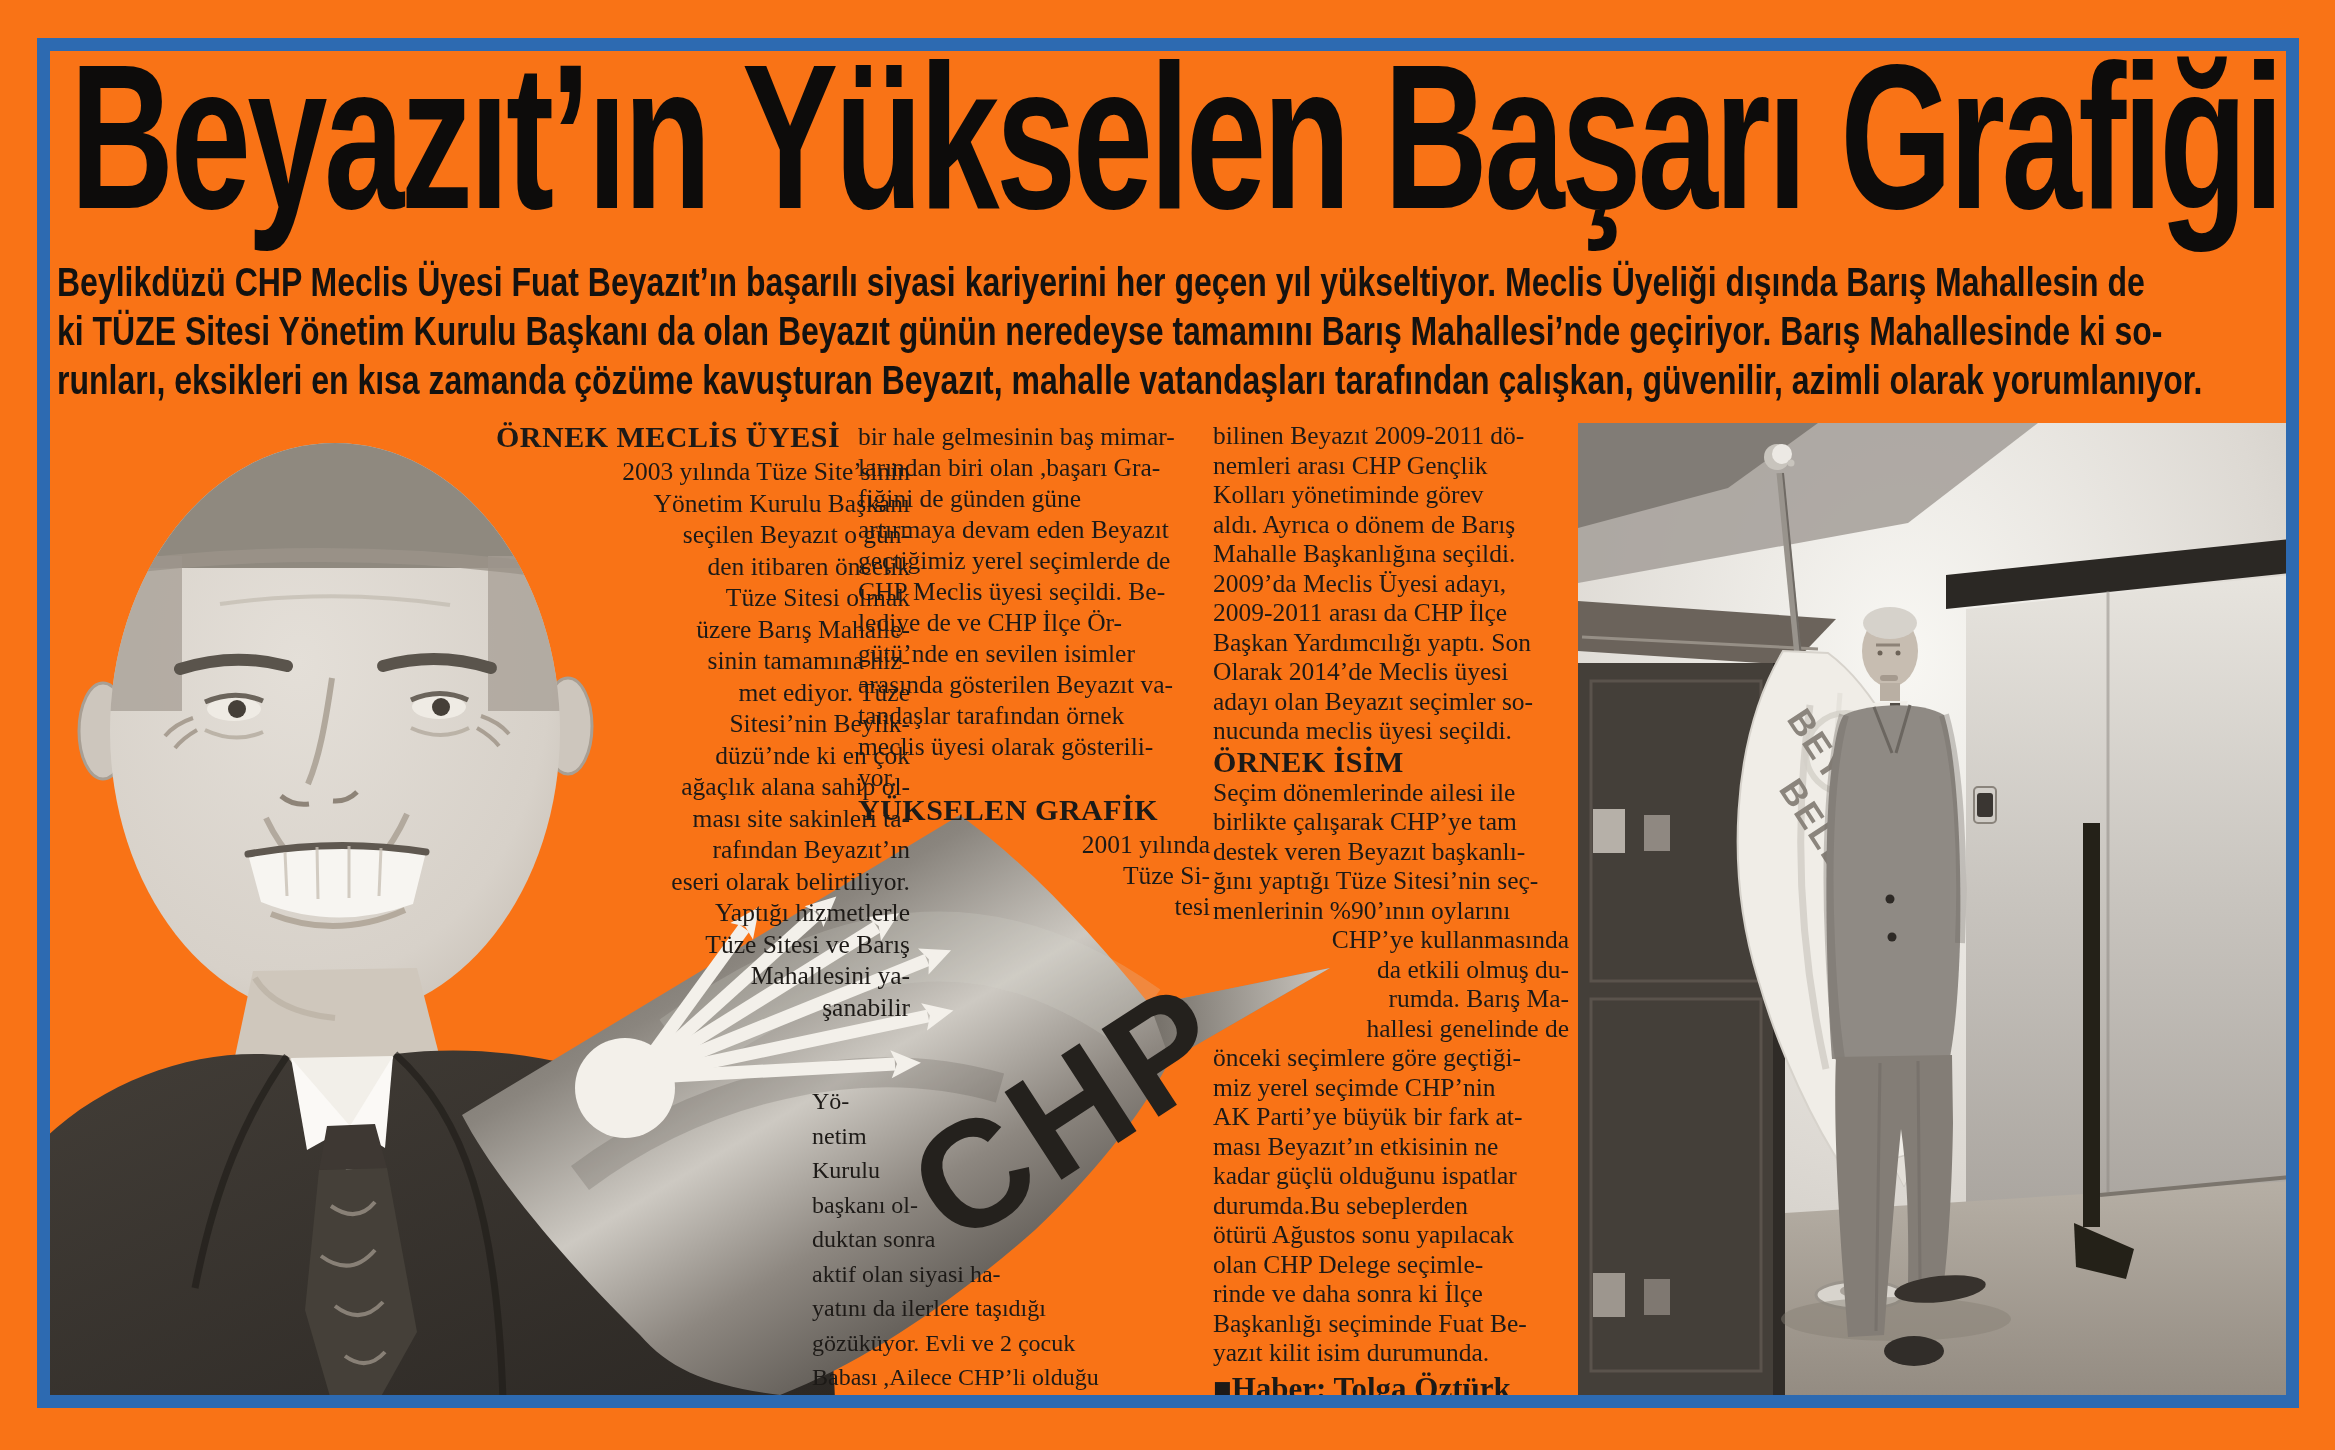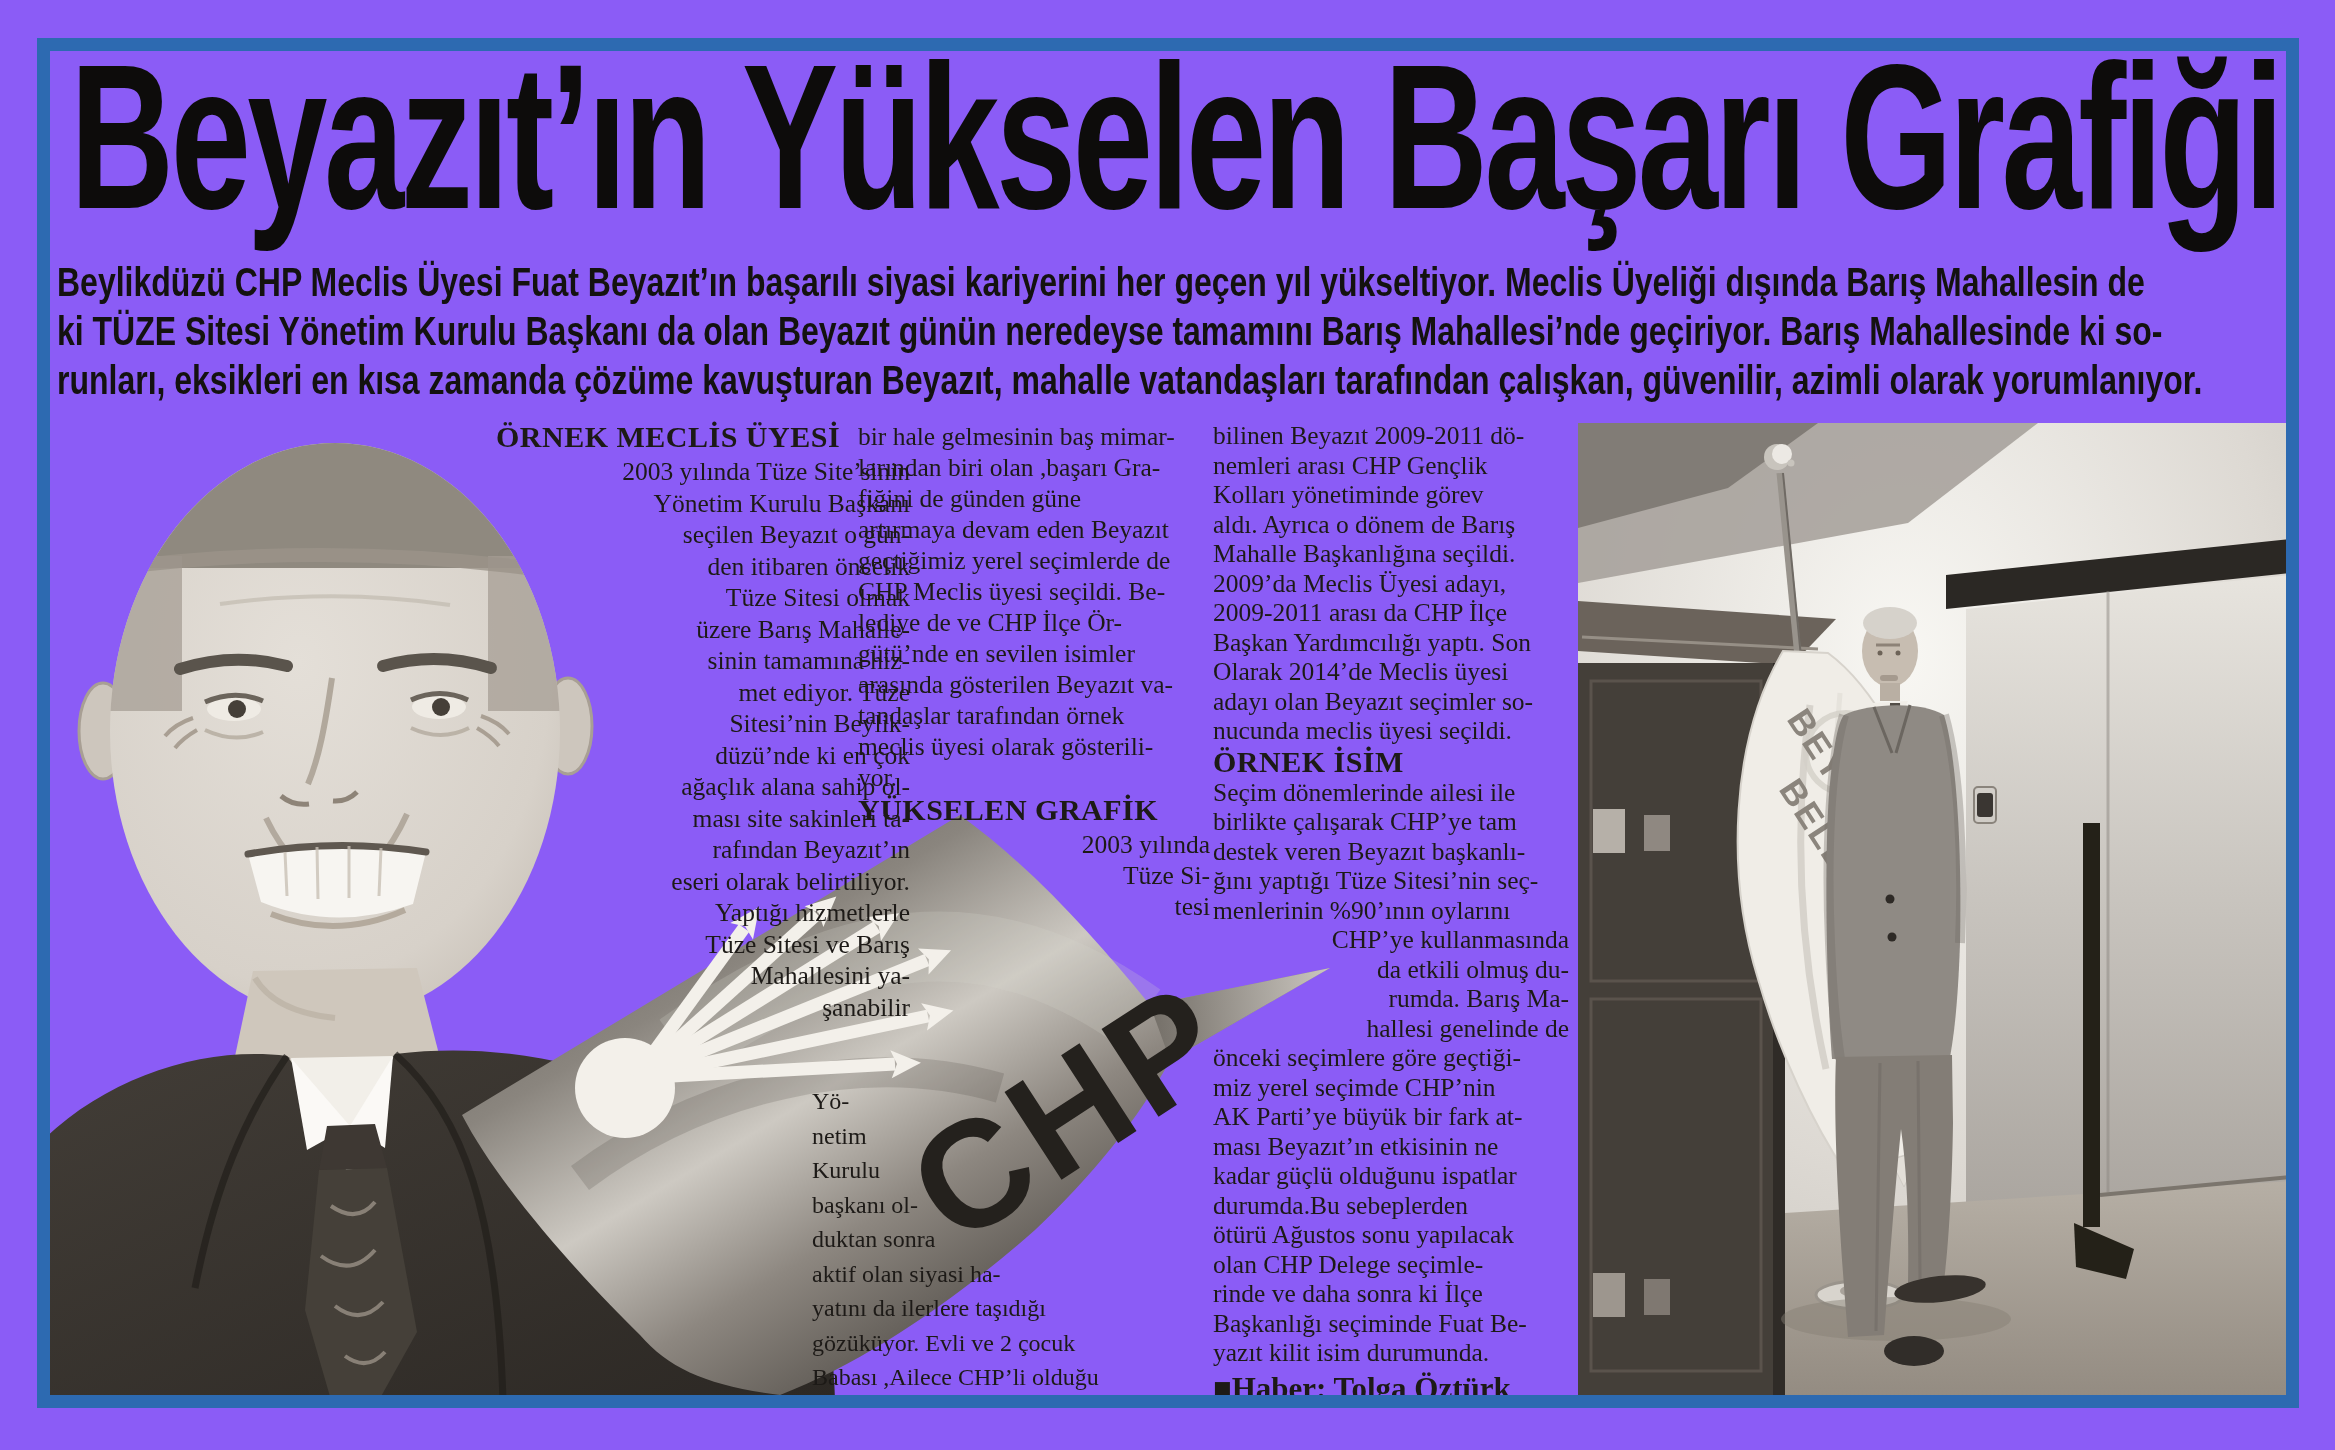--- a/index.html
+++ b/index.html
@@ -1,16 +1,16 @@
 <!DOCTYPE html>
 <html><head>
 <meta charset="utf-8">
 <style>
   html,body{margin:0;padding:0;background:#e8e8e8;}
-  .page{position:relative;width:2335px;height:1450px;background:#8b5cf6;overflow:hidden;
+  .page{position:relative;width:2335px;height:1450px;background:#f97316;overflow:hidden;
         font-family:"Liberation Serif",serif;color:#1d1a17;}
   .frame{position:absolute;left:37px;top:38px;width:2262px;height:1370px;
          border:13px solid #2d6ab1;box-sizing:border-box;pointer-events:none;z-index:5;}
   .hl{position:absolute;left:70px;top:28px;margin:0;white-space:pre;color:#0d0c0b;
       font-family:"Liberation Sans",sans-serif;font-weight:bold;font-size:206px;line-height:1.06;
       letter-spacing:-5px;transform:scaleX(.70);transform-origin:0 0;width:3400px;}
   .lead{position:absolute;left:57px;top:258px;margin:0;white-space:pre;color:#141210;
         font-family:"Liberation Sans",sans-serif;font-weight:bold;font-size:41px;line-height:49px;
         transform:scaleX(.78);transform-origin:0 0;width:3000px;}
   .col{position:absolute;top:421px;font-size:25.5px;z-index:3;}
@@ -185,21 +185,21 @@
 artırmaya devam eden Beyazıt
 geçtiğimiz yerel seçimlerde de
 CHP Meclis üyesi seçildi. Be-
 lediye de ve CHP İlçe Ör-
 gütü’nde en sevilen isimler
 arasında gösterilen Beyazıt va-
 tandaşlar tarafından örnek
 meclis üyesi olarak gösterili-
 yor.</p>
     <h3>YÜKSELEN GRAFİK</h3>
-    <p class="ra">2003 yılında
+    <p class="ra">2001 yılında
 Tüze Si-
 tesi</p>
   </div>
   <p class="col2tail">Yö-
 netim
 Kurulu
 başkanı ol-
 duktan sonra
 aktif olan siyasi ha-
 yatını da ilerlere taşıdığı

